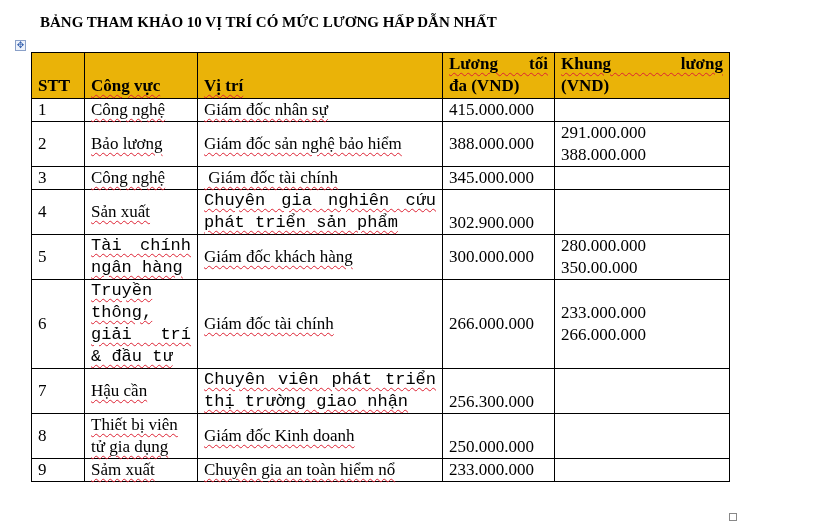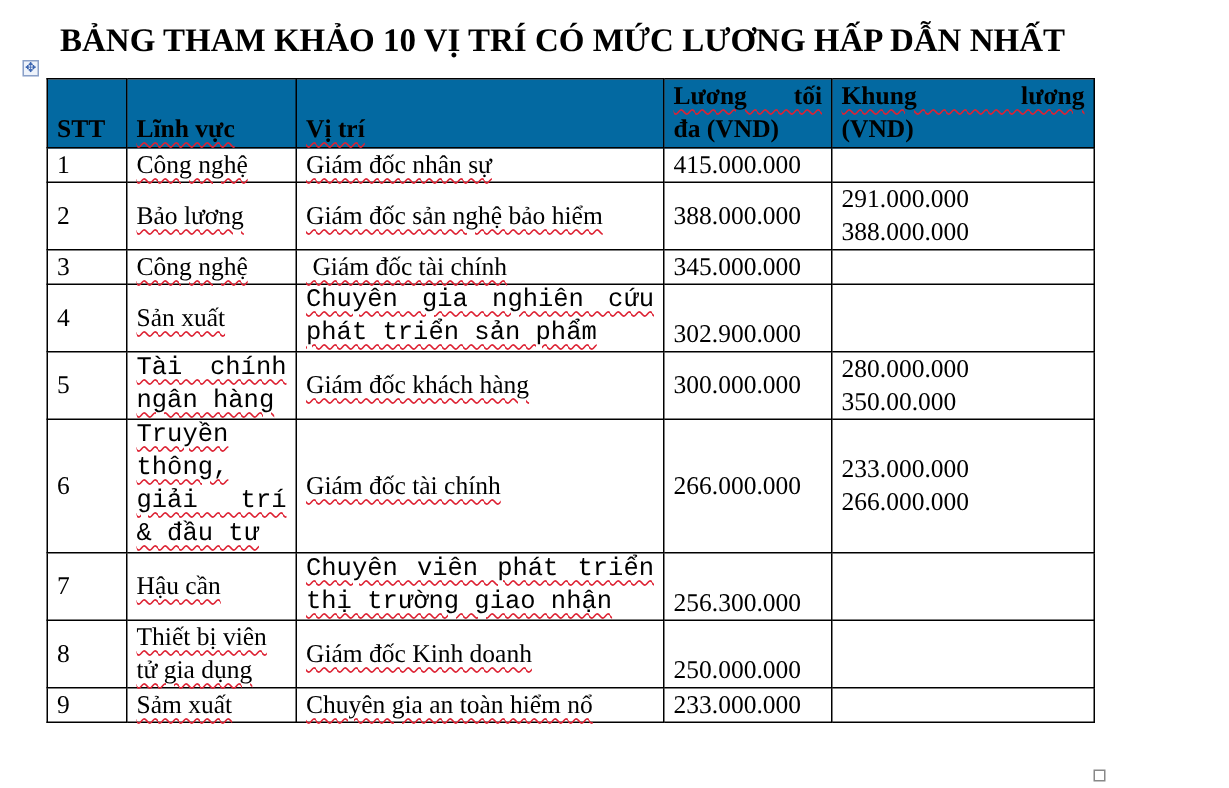--- a/index.html
+++ b/index.html
@@ -1,26 +1,26 @@
 <!DOCTYPE html>
 <html><head>
 <meta charset="utf-8">
 <style>
   html, body { margin:0; padding:0; background:#ffffff; }
   body { width:819px; height:525px; position:relative; overflow:hidden;
          font-family:"Liberation Serif", "DejaVu Serif", serif; color:#000; }
-  .title { position:absolute; left:40px; top:14px; font-size:22px; font-weight:bold;
+  .title { position:absolute; left:40px; top:14px; font-size:15px; font-weight:bold;
            letter-spacing:0px; white-space:nowrap; }
   .move-handle { position:absolute; left:15px; top:40px; width:9px; height:9px;
            border:1px solid #8aa0c8; background:#eef3fb; font-size:9px; line-height:9px;
            text-align:center; color:#3a64b0; }
   table { position:absolute; left:31px; top:52px; border-collapse:collapse; table-layout:fixed;
           font-size:17px; }
   td, th { border:1.3px solid #000; padding:0 6px; vertical-align:middle; line-height:22px; }
-  th { background:#0369a1; font-weight:bold; text-align:left; vertical-align:bottom; padding-bottom:1px; }
+  th { background:#eab308; font-weight:bold; text-align:left; vertical-align:bottom; padding-bottom:1px; }
   .justify { text-align:justify; text-align-last:justify; }
   .sq { text-decoration: underline wavy #d23; text-decoration-thickness:1px; text-underline-offset:3px; }
   .bottom { vertical-align:bottom;font-family:Liberation Serif, serif; }
   .resize-handle { position:absolute; left:729px; top:513px; width:6px; height:6px;
                    border:1px solid #888; background:#fff; }
   .wrap-j { text-align:justify;font-family:Liberation Mono, monospace; }
 </style>
 </head>
 <body>
 
@@ -31,21 +31,21 @@
   <colgroup>
     <col style="width:53px">
       <col style="width:113px">
       <col style="width:245px">
       <col style="width:112px">
       <col style="width:175px">
   </colgroup>
   <tbody>
       <tr style="height:45px">
     <th>STT</th>
-    <th><span class="sq">Lĩnh vực</span></th>
+    <th><span class="sq">Công vực</span></th>
     <th><span class="sq">Vị trí</span></th>
     <th>
           <div class="justify sq">Lương tối</div>
           <div>đa (VND)</div>
         </th>
     <th>
           <div class="justify sq">Khung lương</div>
           <div>(VND)</div>
         </th>
   </tr>

